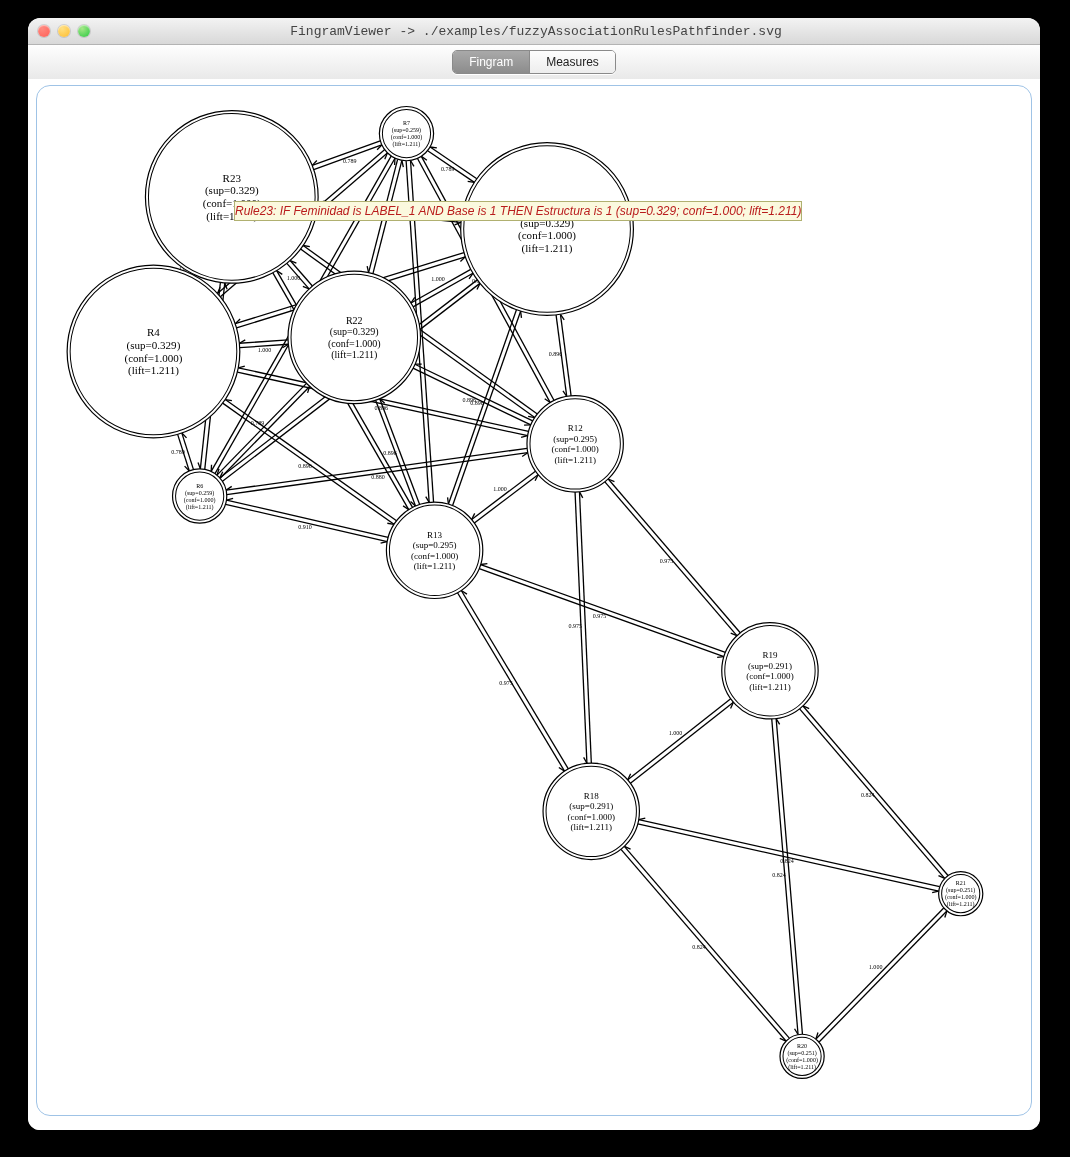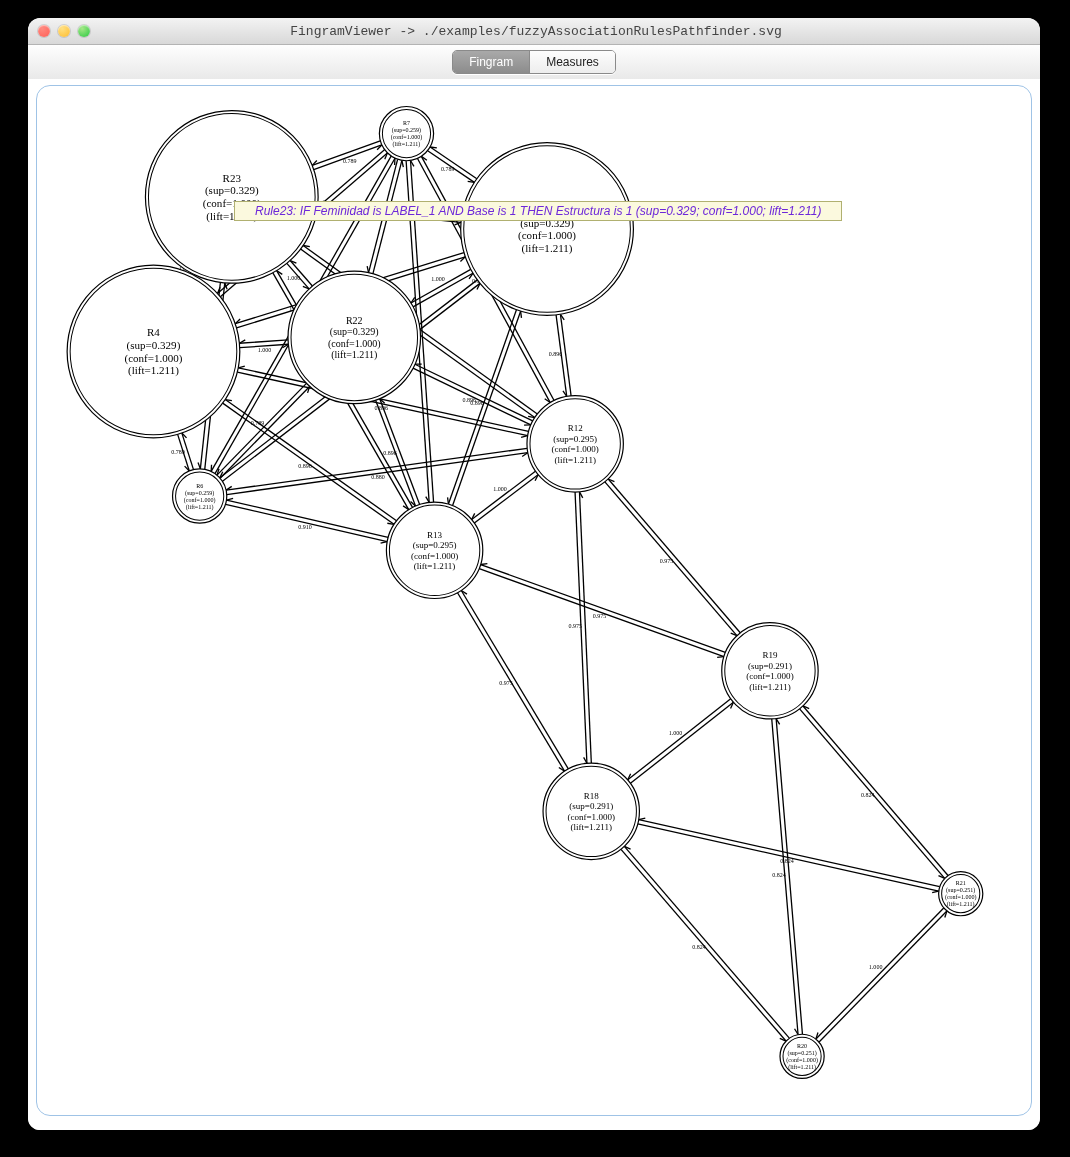--- a/index.html
+++ b/index.html
@@ -17,21 +17,21 @@
   .seg button{all:unset;height:22px;padding:0 16px;font-size:12px;background:linear-gradient(#fdfdfd,#ededed);color:#222;cursor:pointer;border-left:1px solid #8a8a8a;}
   .seg button:first-child{border-left:none;}
   .seg button.active{background:linear-gradient(#a9a9a9,#8c8c8c);color:#fff;}
   .content{position:absolute;left:0;right:0;top:61px;bottom:0;background:#fff;}
   .frame{position:absolute;left:8px;right:8px;top:6px;bottom:14px;border:1px solid #9fc3e6;border-radius:14px;background:#fff;overflow:hidden;}
   svg.graph{position:absolute;left:0;top:0;width:100%;height:100%;}
   .node circle{fill:#fff;stroke:#000;stroke-width:1.2;}
   .node circle.inner{stroke-width:1;}
   .nlab{font-family:Georgia,'Times New Roman',serif;fill:#000;text-anchor:middle;}
   .elab{font-family:Georgia,'Times New Roman',serif;fill:#000;font-size:6px;text-anchor:middle;}
-  .tooltip{position:absolute;left:197px;top:115px;background:#fbf9de;border:1px solid #b0b070;padding:2px 20px;font-size:12px;font-style:italic;font-family:"Lucida Grande",Arial,sans-serif;white-space:nowrap;color:#6d28d9;}
+  .tooltip{position:absolute;left:197px;top:115px;background:#fbf9de;border:1px solid #b0b070;padding:2px 0;font-size:12px;font-style:italic;font-family:"Lucida Grande",Arial,sans-serif;white-space:nowrap;color:#b91c1c;}
   line.edge{stroke:#000;stroke-width:1.3;}
 </style>
 </head>
 <body>
 
 <div class="stage">
   <div class="shadow">
     <div class="titlebar">
       <div class="traffic">
         <div class="dot r"></div>

